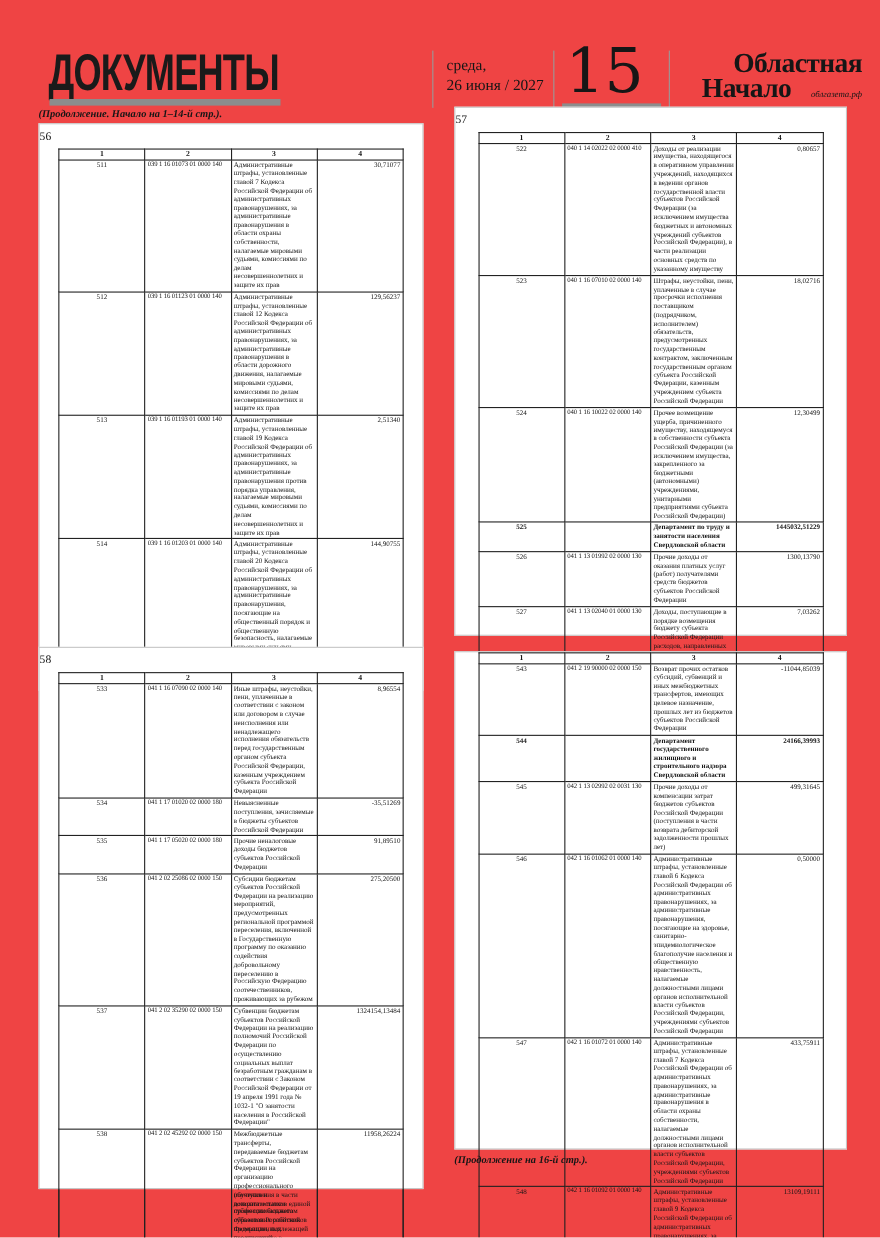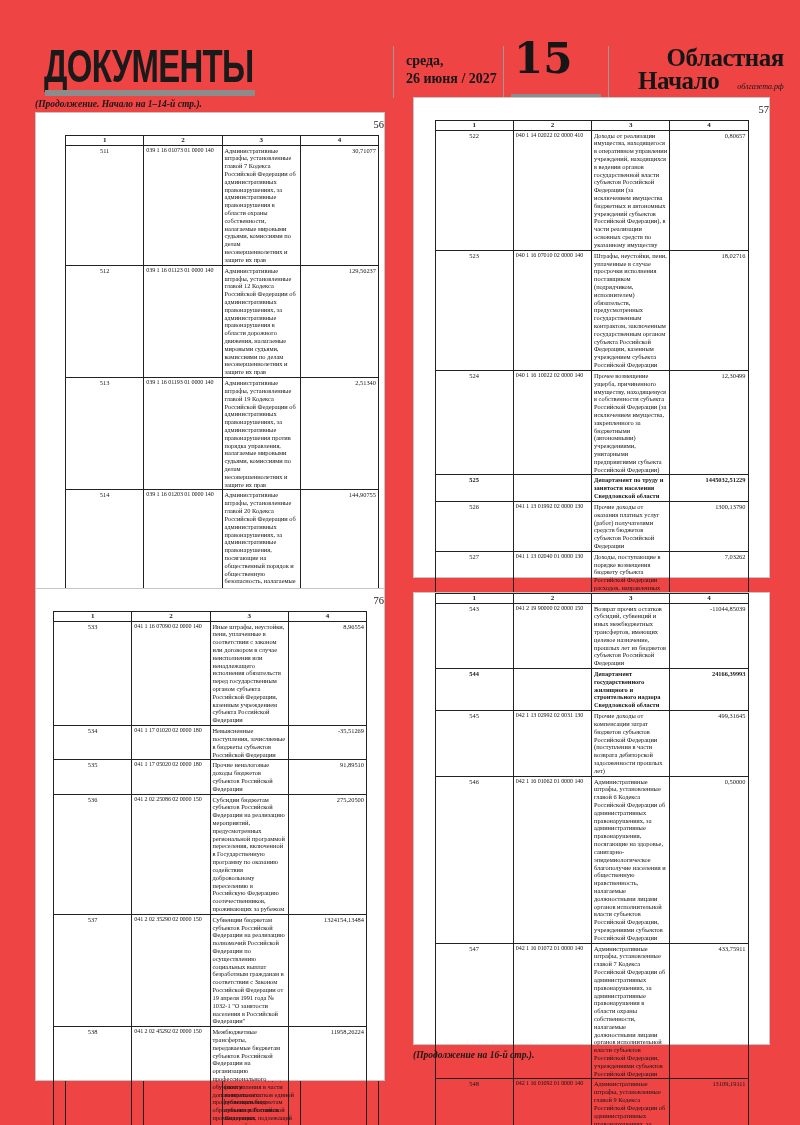--- a/index.html
+++ b/index.html
@@ -6,40 +6,40 @@
   .page{position:relative;width:800px;height:1125px;background:#ef4444;overflow:hidden;
         font-family:"Liberation Serif",serif;color:#161616;}
 
   
   .masthead-title{position:absolute;left:44px;top:42px;font-family:"Liberation Sans",sans-serif;
         font-weight:700;font-size:47px;line-height:1;letter-spacing:-1px;
         transform:scaleX(0.70);transform-origin:left top;white-space:nowrap;color:#1a1a1a;}
   .masthead-underline{position:absolute;left:45px;top:90px;width:210px;height:6px;background:#8c8c8c;}
   .hdr-divider{position:absolute;top:46px;width:1px;height:52px;background:#9a9a9a;}
   .hdr-div1{left:393px;} .hdr-div2{left:503px;} .hdr-div3{left:608px;}
-  .hdr-date{position:absolute;left:406px;top:52px;font-weight:700;font-size:14px;line-height:1.25;}
+  .hdr-date{position:absolute;left:406px;top:52px;font-weight:400;font-size:14px;line-height:1.25;}
   .hdr-pagenum{position:absolute;left:514px;top:38px;font-family:"DejaVu Serif",serif;
-        font-size:42px;font-weight:700;line-height:1;}
+        font-size:56px;font-weight:400;line-height:1;}
   .pagenum-underline{position:absolute;left:511px;top:94px;width:90px;height:6px;background:#8c8c8c;}
   .brand{position:absolute;left:638px;top:46px;font-weight:700;font-size:25px;line-height:0.92;
         letter-spacing:-0.5px;white-space:nowrap;text-align:right;}
   .brand-site{font-size:8px;font-style:italic;font-weight:400;letter-spacing:0;margin-left:18px;}
 
   
   .cont-note{position:absolute;font-weight:700;font-style:italic;font-size:9.5px;}
   .cont-top{left:35px;top:99px;width:350px;}
   .cont-bottom{left:413px;top:1050px;width:357px;}
 
   
   .tblock{position:absolute;border:1px solid #c6c6c6;background:#fff;box-sizing:border-box;}
-  .b56{left:35px;top:112px;width:350px;height:516px;padding-left:24px;}
+  .b56{left:35px;top:112px;width:350px;height:516px;}
   .b57{left:413px;top:97px;width:357px;height:481px;}
   .b58{left:35px;top:588px;width:350px;height:493px;}
   .b59{left:413px;top:592px;width:357px;height:453px;}
-  .tnum{text-align:right;font-size:10.5px;margin:6px 0 5px;}
+  .tnum{text-align:left;font-size:10.5px;margin:6px 0 5px;}
   table.doc{border-collapse:collapse;margin:0 auto;font-size:6.4px;line-height:1.22;
         table-layout:fixed;width:314px;}
   table.doc th,table.doc td{border:1px solid #222;padding:1px 2px;vertical-align:top;
         overflow:hidden;word-wrap:break-word;}
   table.doc th{font-weight:700;font-size:7px;text-align:center;padding:0 1px;}
   td.c-num{width:24px;text-align:center;}
   td.c-code{width:72px;white-space:nowrap;font-size:6.1px;letter-spacing:-0.1px;}
   td.c-desc{width:164px;}
   td.c-val{width:44px;text-align:right;vertical-align:bottom;}
   tr.bold td{font-weight:700;}
@@ -230,21 +230,21 @@
               <td class="c-num">532</td>
               <td class="c-code">041 1 15 02020 02 0000 140</td>
               <td class="c-desc">Платежи, взимаемые государственными органами (организациями) субъектов Российской Федерации за выполнение определенных функций</td>
               <td class="c-val">3,71185</td>
             </tr>
           </tbody>
         </table>
       </div>
   </div>
   <div class="tblock b58">
-    <div class="tnum">76</div>
+    <div class="tnum">58</div>
     <div>
         <table class="doc">
           <thead>
             <tr>
               <th>1</th>
               <th>2</th>
               <th>3</th>
               <th>4</th>
             </tr>
           </thead>

